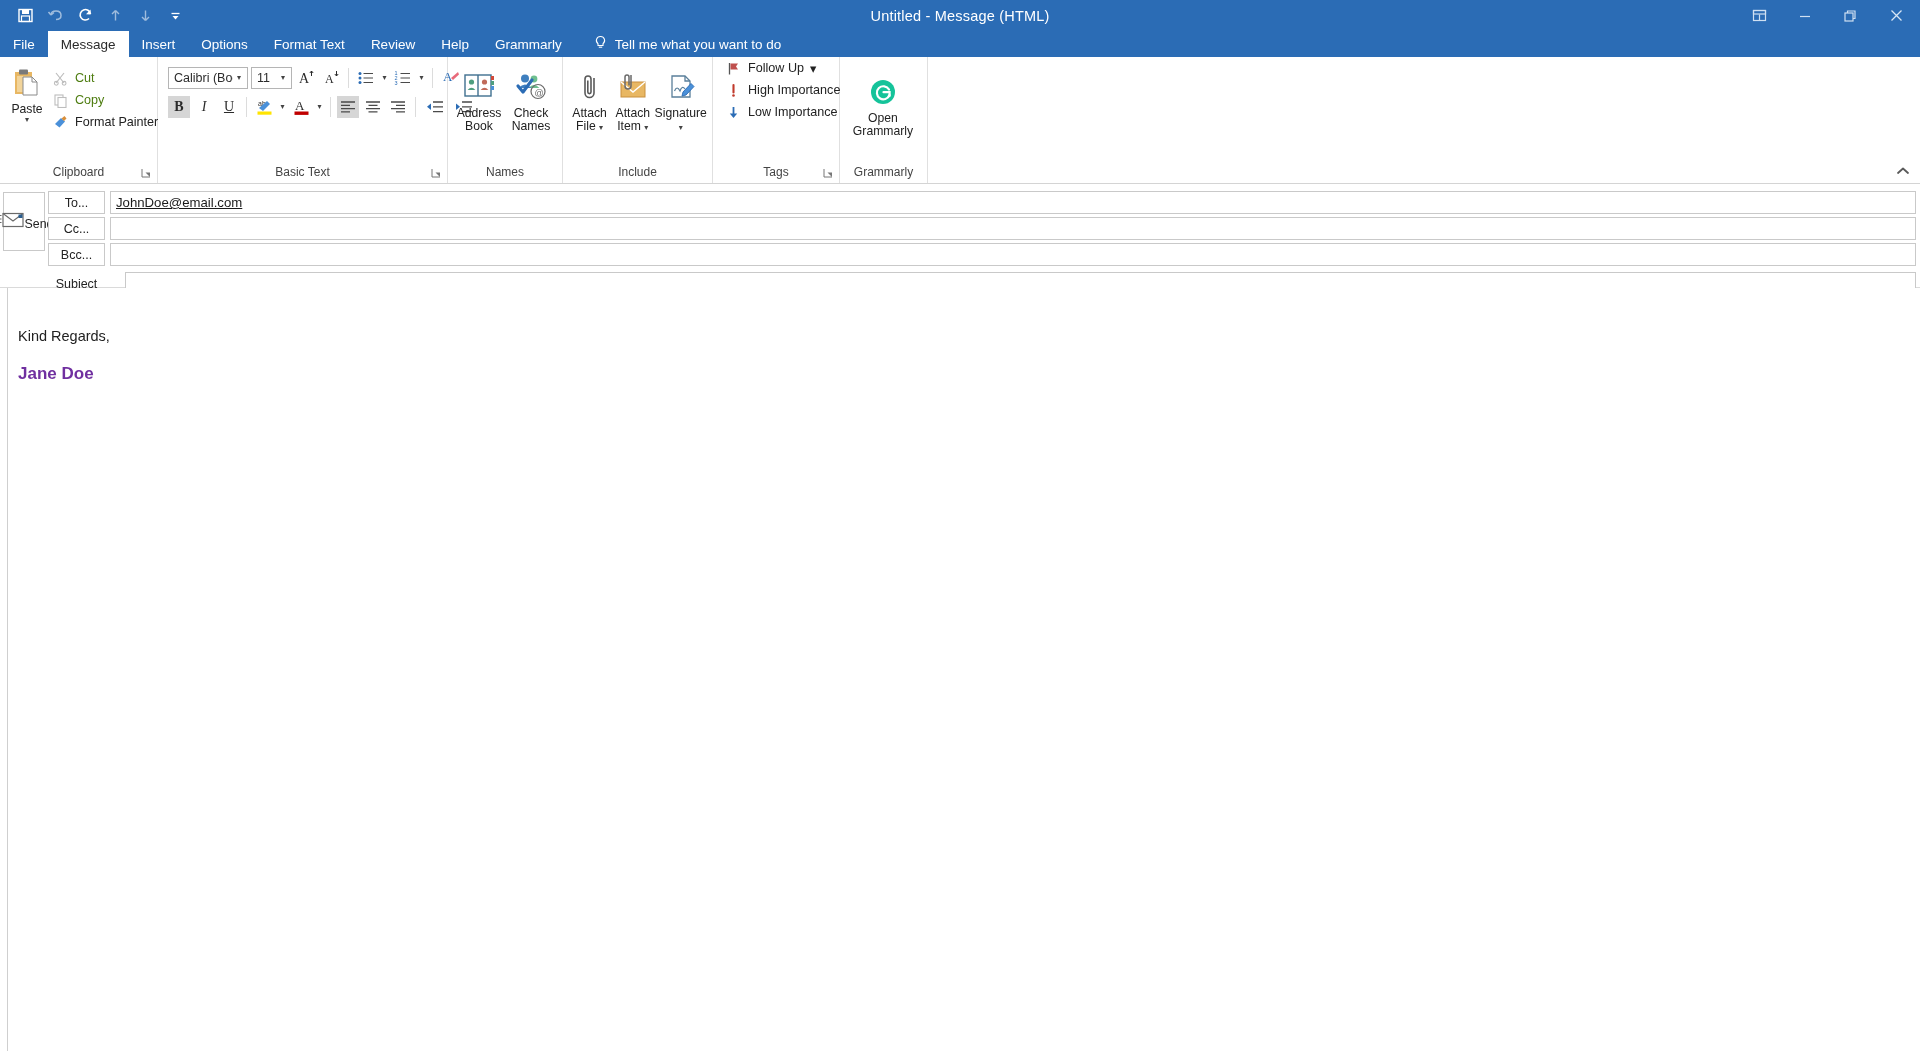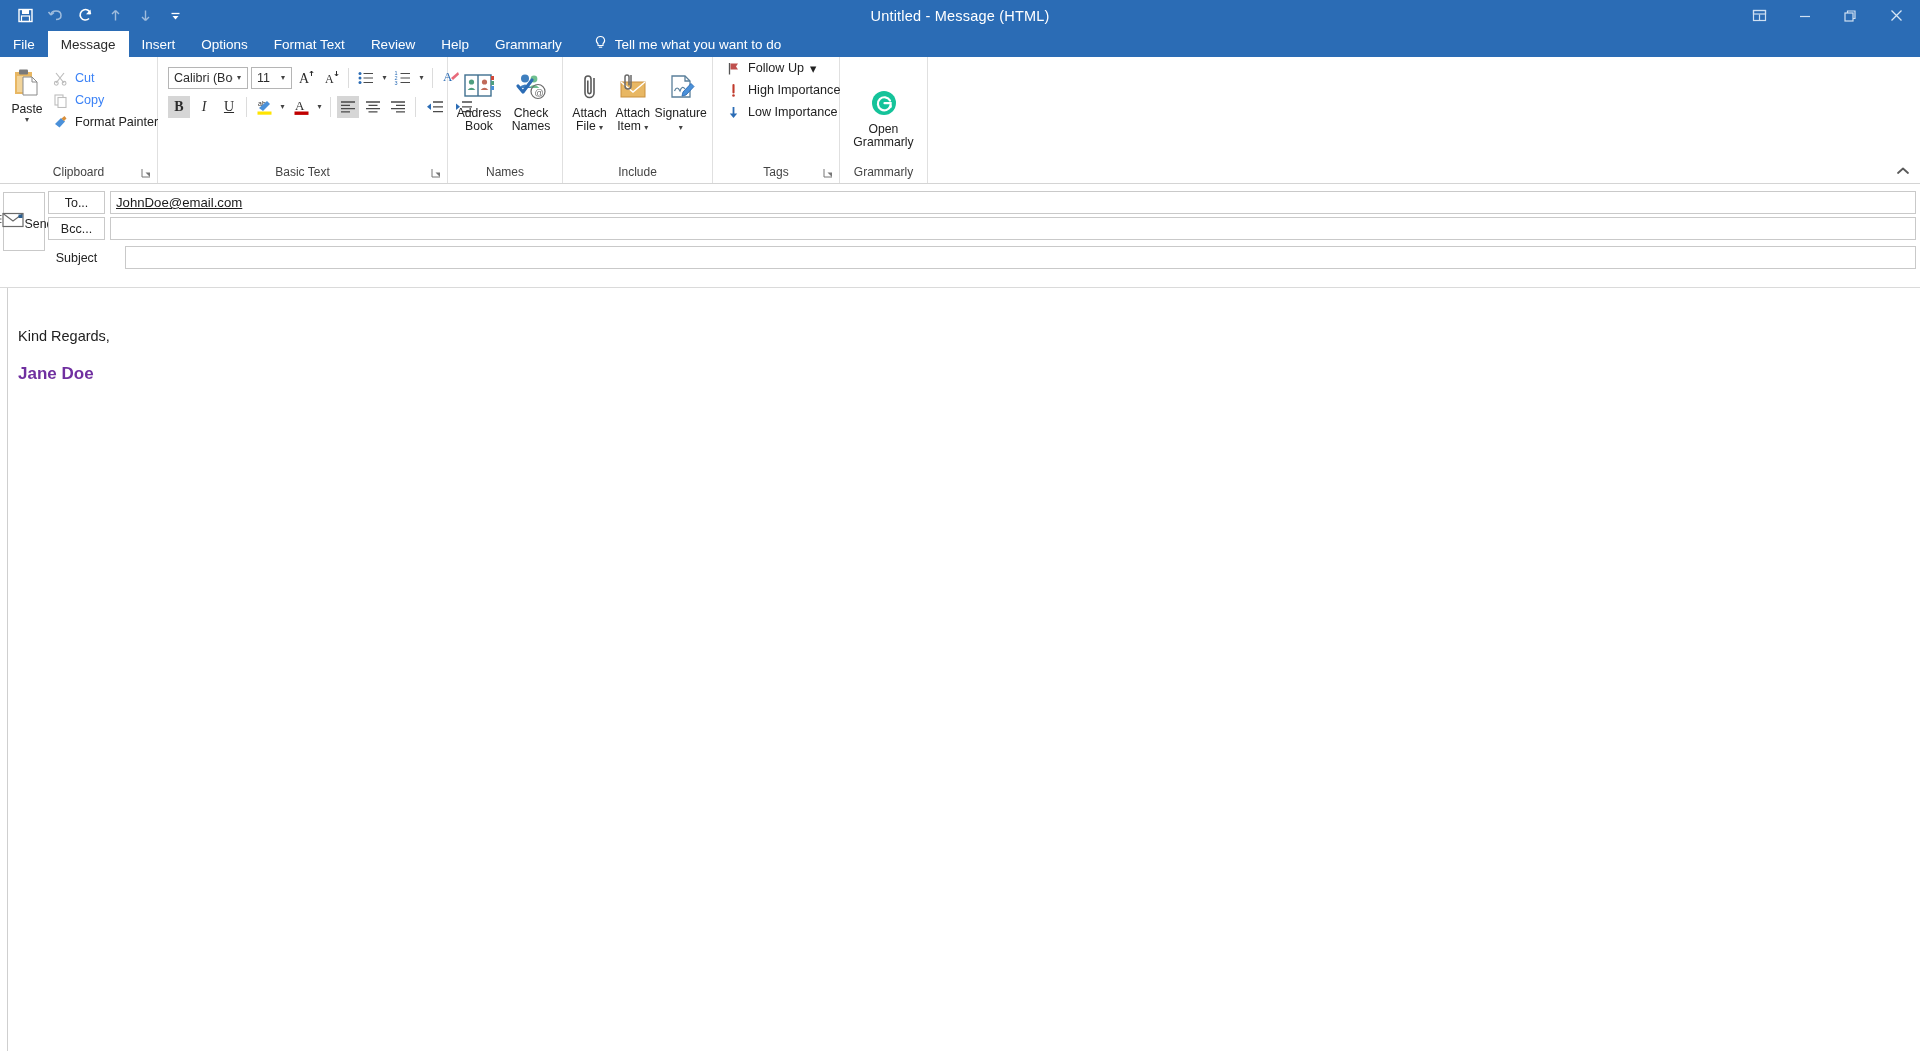--- a/index.html
+++ b/index.html
@@ -81,21 +81,21 @@
   .bigbtn .lbl {
     font-size: 12.2px; color: #222; text-align: center; line-height: 13px; margin-top: 3px;
   }
   .bigbtn .caret { font-size: 8px; color: #444; line-height: 8px; }
 
   
   .smallcmd {
     display: flex; align-items: center; gap: 6px; height: 22px;
     font-size: 12.6px; color: #222; padding: 0 5px 0 2px; white-space: nowrap;
   }
-  .smallcmd.disabled { color: #3b82f6; }
+  .smallcmd.disabled { color: #4d7c0f; }
   .smallcmd .ic { width: 17px; height: 17px; display: flex; align-items: center; justify-content: center; }
 
   
   .bt-row { display: flex; align-items: center; gap: 3px; height: 25px; }
   .combo {
     border: 1px solid #b5b5b5; background: #fff; height: 22px;
     display: flex; align-items: center; font-size: 12.5px; color: #2b2b2b;
     padding: 0 2px 0 5px;
   }
   .combo .cname { overflow: hidden; white-space: nowrap; }
@@ -544,21 +544,21 @@
       <span class="dialog-launcher">
         <svg width="11" height="11" viewBox="0 0 11 11">
             <path d="M1 1 L1 9 L9 9" fill="none" stroke="#777" stroke-width="1"></path>
             <path d="M4.5 4.5 L9 4.5 L9 9 Z" fill="#777"></path>
           </svg>
       </span>
     </div>
   </div>
 
   <div class="group" style="width:88px;">
-    <div class="group-body" style="justify-content:center;padding-top:26px;">
+    <div class="group-body" style="padding-top:15px;">
       <div class="bigbtn" style="width:76px;">
         <div class="ic">
           <svg width="26" height="26" viewBox="0 0 26 26">
             <circle cx="13" cy="13" r="12" fill="#15c39a"></circle>
             <path d="M19 10.5 A6.5 6.5 0 1 0 19.5 16" fill="none" stroke="#ffffff" stroke-width="2.2" stroke-linecap="round"></path>
             <path d="M13.5 13.2 L19.6 13.2 L19.6 17" fill="none" stroke="#ffffff" stroke-width="2.2" stroke-linecap="round"></path>
           </svg>
         </div>
         <div class="lbl">
           <span>Open</span><br>
@@ -592,20 +592,26 @@
     </div>
   </div>
   <div class="fields">
     <div class="frow">
       <div class="fbtn">To...</div>
       <div class="finput">
         <span class="recipient">JohnDoe@email.com</span>
       </div>
     </div>
     <div class="frow">
+      <div class="fbtn">Cc...</div>
+      <div class="finput">
+        <span></span>
+      </div>
+    </div>
+    <div class="frow">
       <div class="fbtn">Bcc...</div>
       <div class="finput">
         <span></span>
       </div>
     </div>
     <div class="frow" style="margin-top:3px;">
       <div class="flabel">Subject</div>
       <div class="finput">
         <span></span>
       </div>

